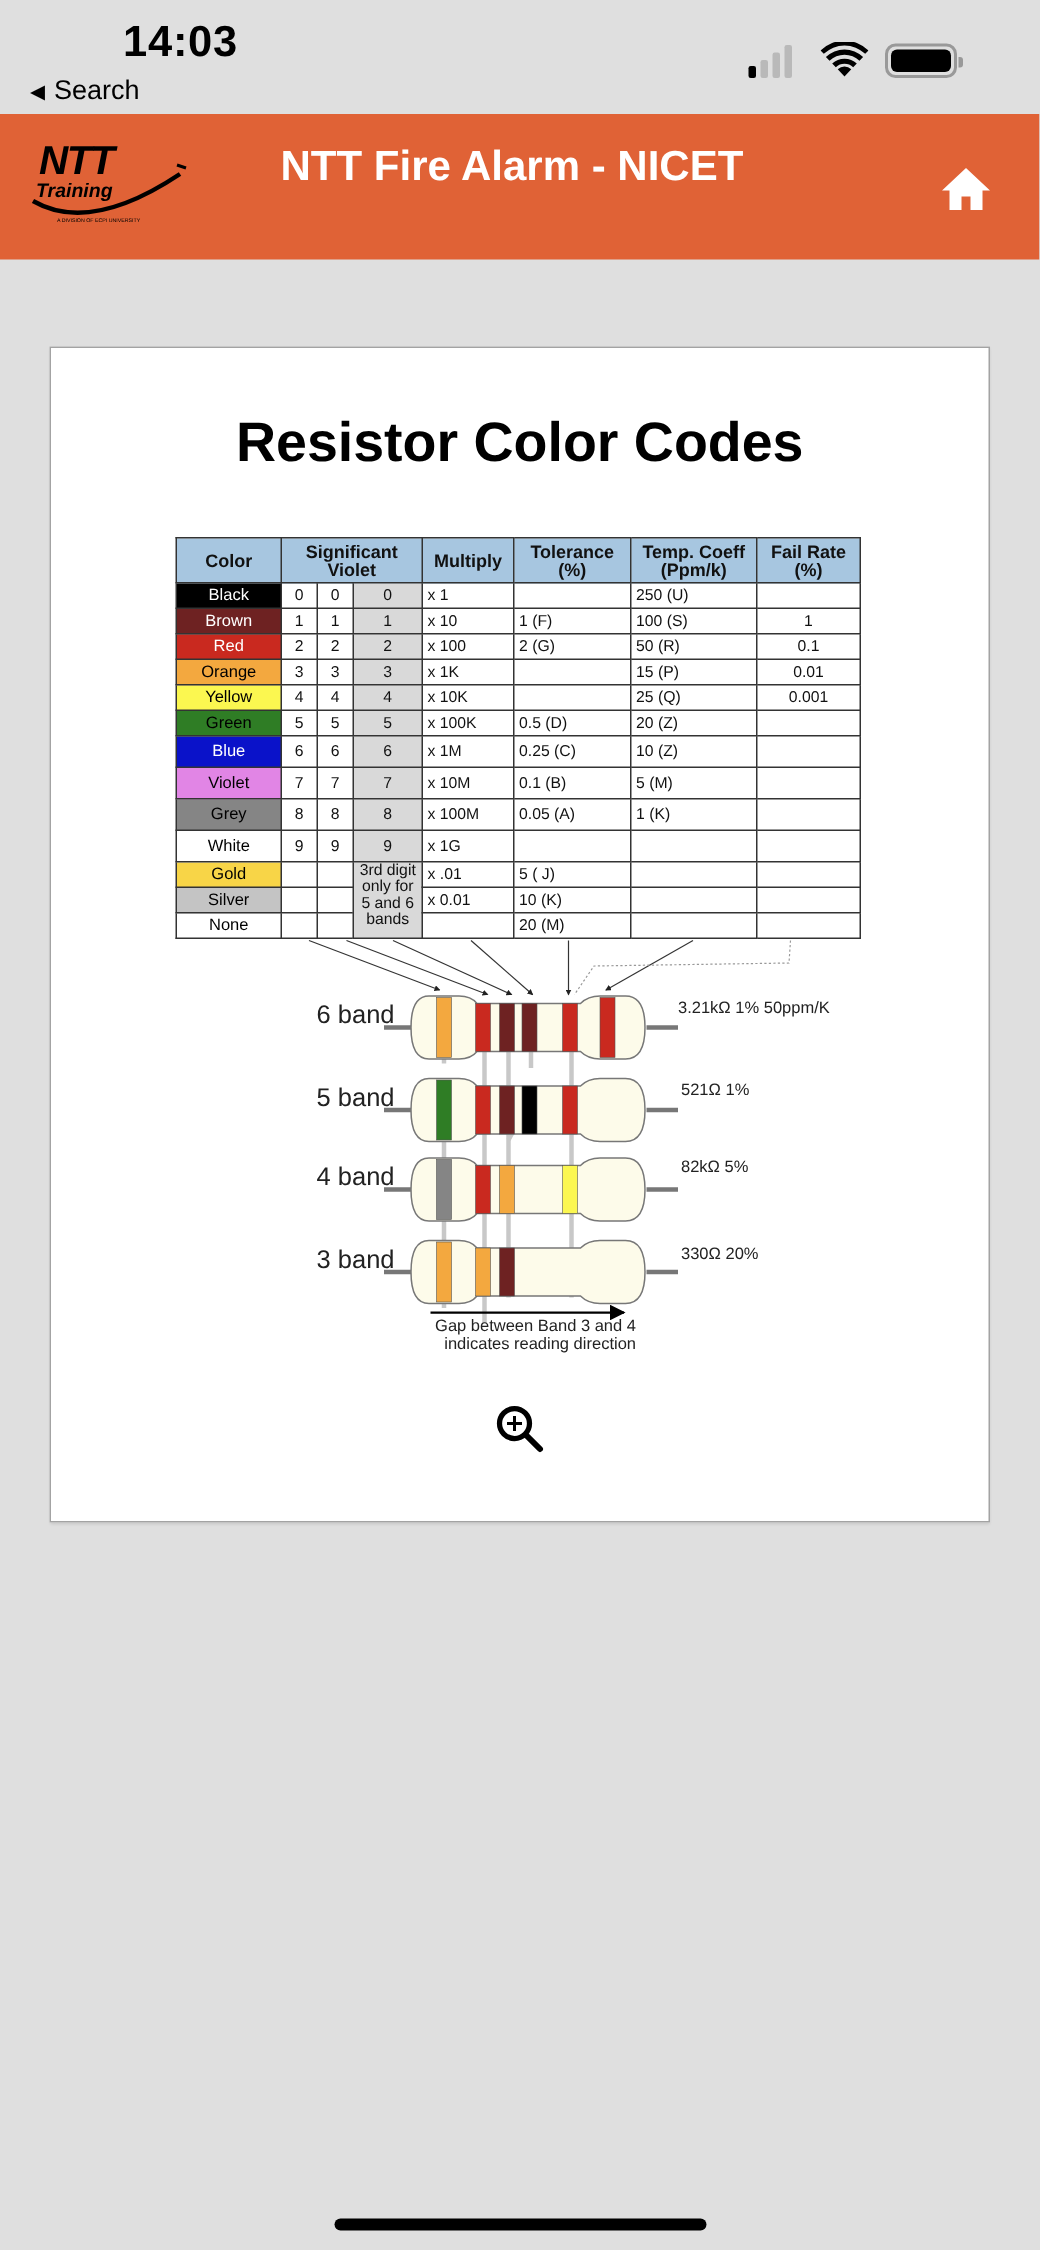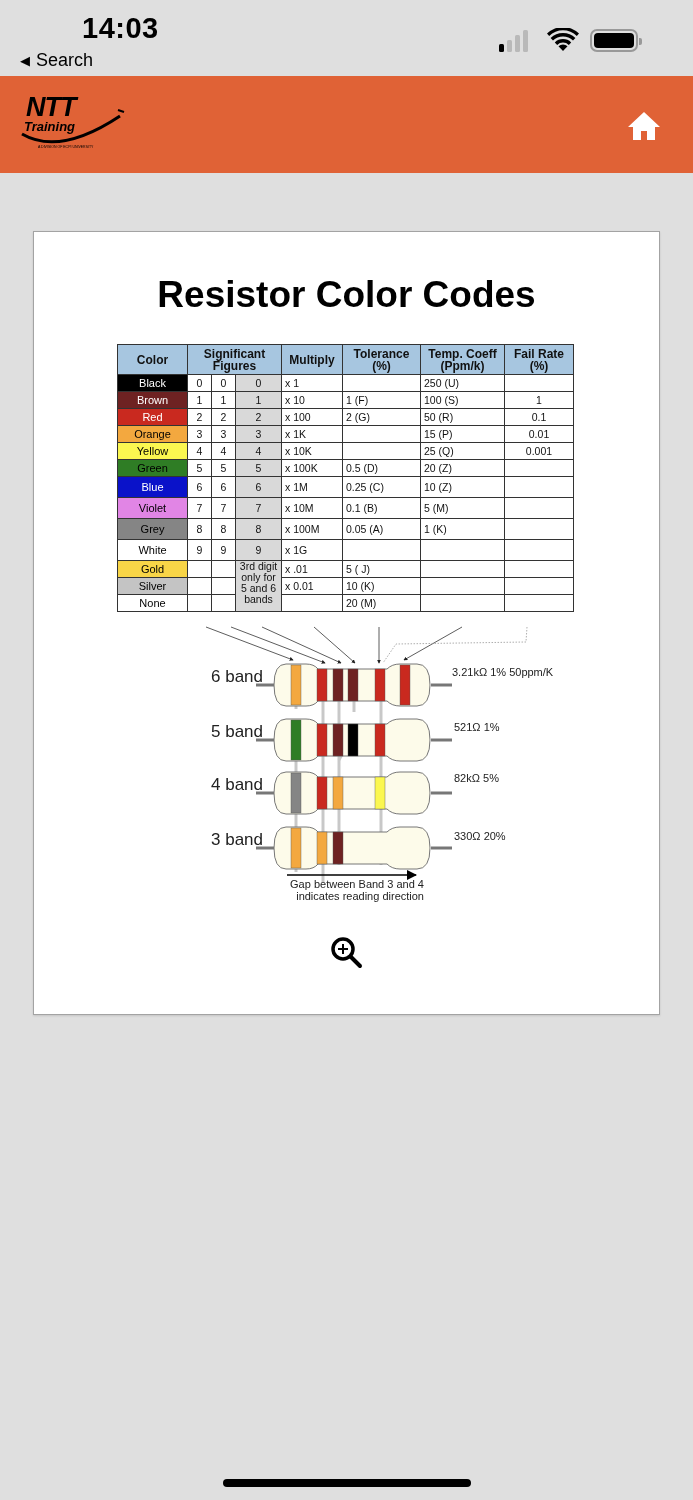--- a/index.html
+++ b/index.html
@@ -22,21 +22,21 @@
   .battery .nub { position: absolute; right: -6px; top: 7px; width: 3px; height: 7px; background: #999; border-radius: 0 2px 2px 0; }
 
   .app-header { position: absolute; left: 0; top: 76px; width: 693px; height: 97px; background: #e06236; }
   .logo { position: absolute; left: 20px; top: 14px; width: 106px; height: 64px; }
   .header-title { position: absolute; left: 187px; top: 19px; font-size: 28px; font-weight: bold; color: #fff; }
   .home-btn { position: absolute; left: 626px; top: 34px; width: 36px; height: 32px; }
 
   .card { position: absolute; left: 33px; top: 231px; width: 627px; height: 784px; background: #fff; border: 1px solid #a3a3a3; box-shadow: 0 1px 2px rgba(0,0,0,0.12); }
   .card-title { position: absolute; left: 0; top: 42px; width: 100%; text-align: center; font-size: 37px; font-weight: bold; color: #000; }
 
-  table.codes { position: absolute; left: 83px; top: 112px; border-collapse: collapse; font-size: 10.5px; color: #111; }
+  table.codes { position: absolute; left: 83px; top: 126px; border-collapse: collapse; font-size: 10.5px; color: #111; }
   table.codes th, table.codes td { border: 1px solid #333; padding: 0 3px; height: 17px; }
   table.codes th { background: #a7c6e0; font-size: 12px; font-weight: bold; line-height: 12px; height: 30px; text-align: center; }
   td.cname { width: 70px; text-align: center; font-size: 11px; }
   td.d1, td.d2 { width: 24px; text-align: center; }
   td.d3 { width: 46px; text-align: center; background: #d9d9d9; }
   td.mul { width: 61px; }
   td.tol { width: 78px; }
   td.tc { width: 84px; text-align: left; padding-left: 26px; }
   td.fr { width: 69px; text-align: center; }
   td.note { font-size: 10.5px; line-height: 11px; vertical-align: top; padding-top: 2px; }
@@ -79,33 +79,34 @@
 </div>
 
 <div class="app-header">
   <svg class="logo" viewBox="0 0 106 64">
     <text x="6" y="26" font-family="Liberation Sans, sans-serif" font-size="27" font-weight="bold" font-style="italic" fill="#000" letter-spacing="-1">NTT</text>
     <text x="4" y="41" font-family="Liberation Sans, sans-serif" font-size="13" font-weight="bold" font-style="italic" fill="#000">Training</text>
     <path d="M2 44 Q 40 66 100 26" stroke="#000" stroke-width="3" fill="none"></path>
     <path d="M98 20 L104 22" stroke="#000" stroke-width="2"></path>
     <text x="18" y="58" font-family="Liberation Sans, sans-serif" font-size="3.5" fill="#000">A DIVISION OF ECPI UNIVERSITY</text>
   </svg>
+  <div class="header-title">NTT Fire Alarm - NICET</div>
   <svg class="home-btn" viewBox="0 0 36 32">
     <path d="M18 2 L34 17 L29 17 L29 30 L21 30 L21 21 L15 21 L15 30 L7 30 L7 17 L2 17 Z" fill="#fff"></path>
   </svg>
 </div>
 
 <div class="card">
   <div class="card-title">Resistor Color Codes</div>
 
   <table class="codes">
     <thead>
       <tr>
         <th>Color</th>
-        <th colspan="3">Significant Figures</th>
+        <th colspan="3">Significant Violet</th>
         <th>Multiply</th>
         <th>Tolerance (%)</th>
         <th>Temp. Coeff (Ppm/k)</th>
         <th>Fail Rate (%)</th>
       </tr>
     </thead>
     <tbody id="table-body">
         <tr>
           <td class="cname" style="background: rgb(0, 0, 0); color: rgb(255, 255, 255);">Black</td>
           <td class="d1">0</td>

